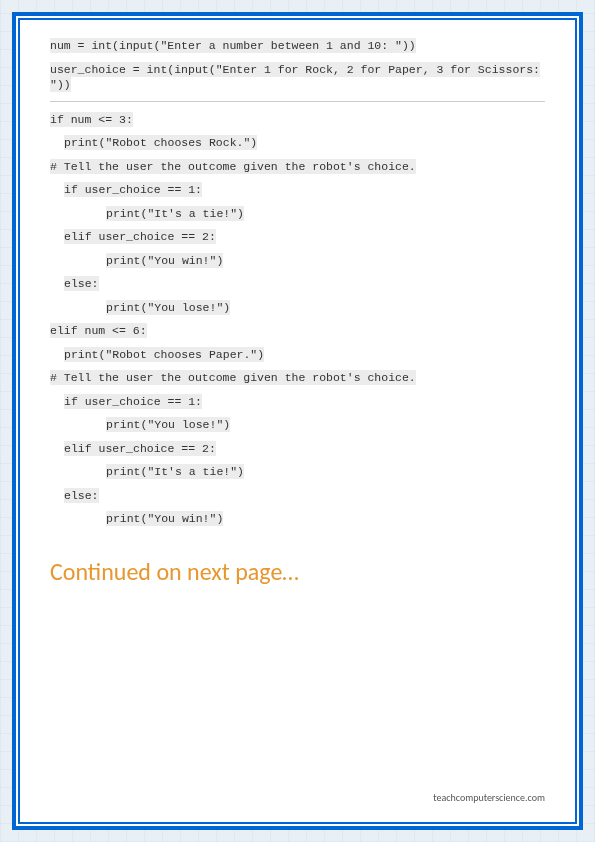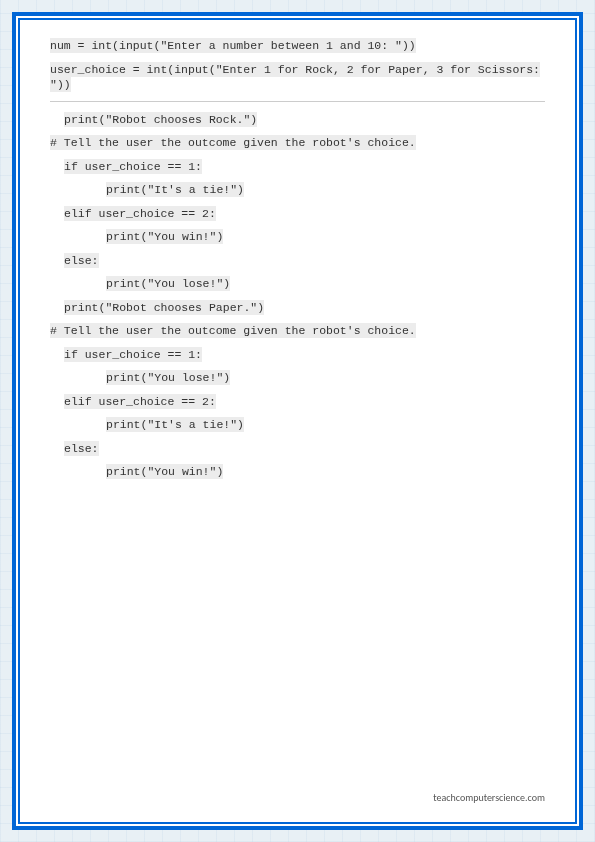--- a/index.html
+++ b/index.html
@@ -71,33 +71,36 @@
 <body>
 
 <div class="bg-pattern"></div>
 <div class="outer-border"></div>
 <div class="inner-border">
 
   <div class="code-block">
     <div class="code-row"><span class="code-line">num = int(input("Enter a number between 1 and 10: "))</span></div>
     <div class="code-row"><span class="code-line">user_choice = int(input("Enter 1 for Rock, 2 for Paper, 3 for Scissors: "))</span></div>
     <hr class="divider">
+    <div class="code-row"><span class="code-line">if num &lt;= 3:</span></div>
     <div class="code-row indent1"><span class="code-line">print("Robot chooses Rock.")</span></div>
     <div class="code-row"><span class="code-line"># Tell the user the outcome given the robot's choice.</span></div>
     <div class="code-row indent1"><span class="code-line">if user_choice == 1:</span></div>
     <div class="code-row indent2"><span class="code-line">print("It's a tie!")</span></div>
     <div class="code-row indent1"><span class="code-line">elif user_choice == 2:</span></div>
     <div class="code-row indent2"><span class="code-line">print("You win!")</span></div>
     <div class="code-row indent1"><span class="code-line">else:</span></div>
     <div class="code-row indent2"><span class="code-line">print("You lose!")</span></div>
+    <div class="code-row"><span class="code-line">elif num &lt;= 6:</span></div>
     <div class="code-row indent1"><span class="code-line">print("Robot chooses Paper.")</span></div>
     <div class="code-row"><span class="code-line"># Tell the user the outcome given the robot's choice.</span></div>
     <div class="code-row indent1"><span class="code-line">if user_choice == 1:</span></div>
     <div class="code-row indent2"><span class="code-line">print("You lose!")</span></div>
     <div class="code-row indent1"><span class="code-line">elif user_choice == 2:</span></div>
     <div class="code-row indent2"><span class="code-line">print("It's a tie!")</span></div>
     <div class="code-row indent1"><span class="code-line">else:</span></div>
     <div class="code-row indent2"><span class="code-line">print("You win!")</span></div>
   </div>
 
+  <div class="continued">Continued on next page…</div>
 
   <div class="footer">teachcomputerscience.com</div>
 </div>
 
 </body></html>

